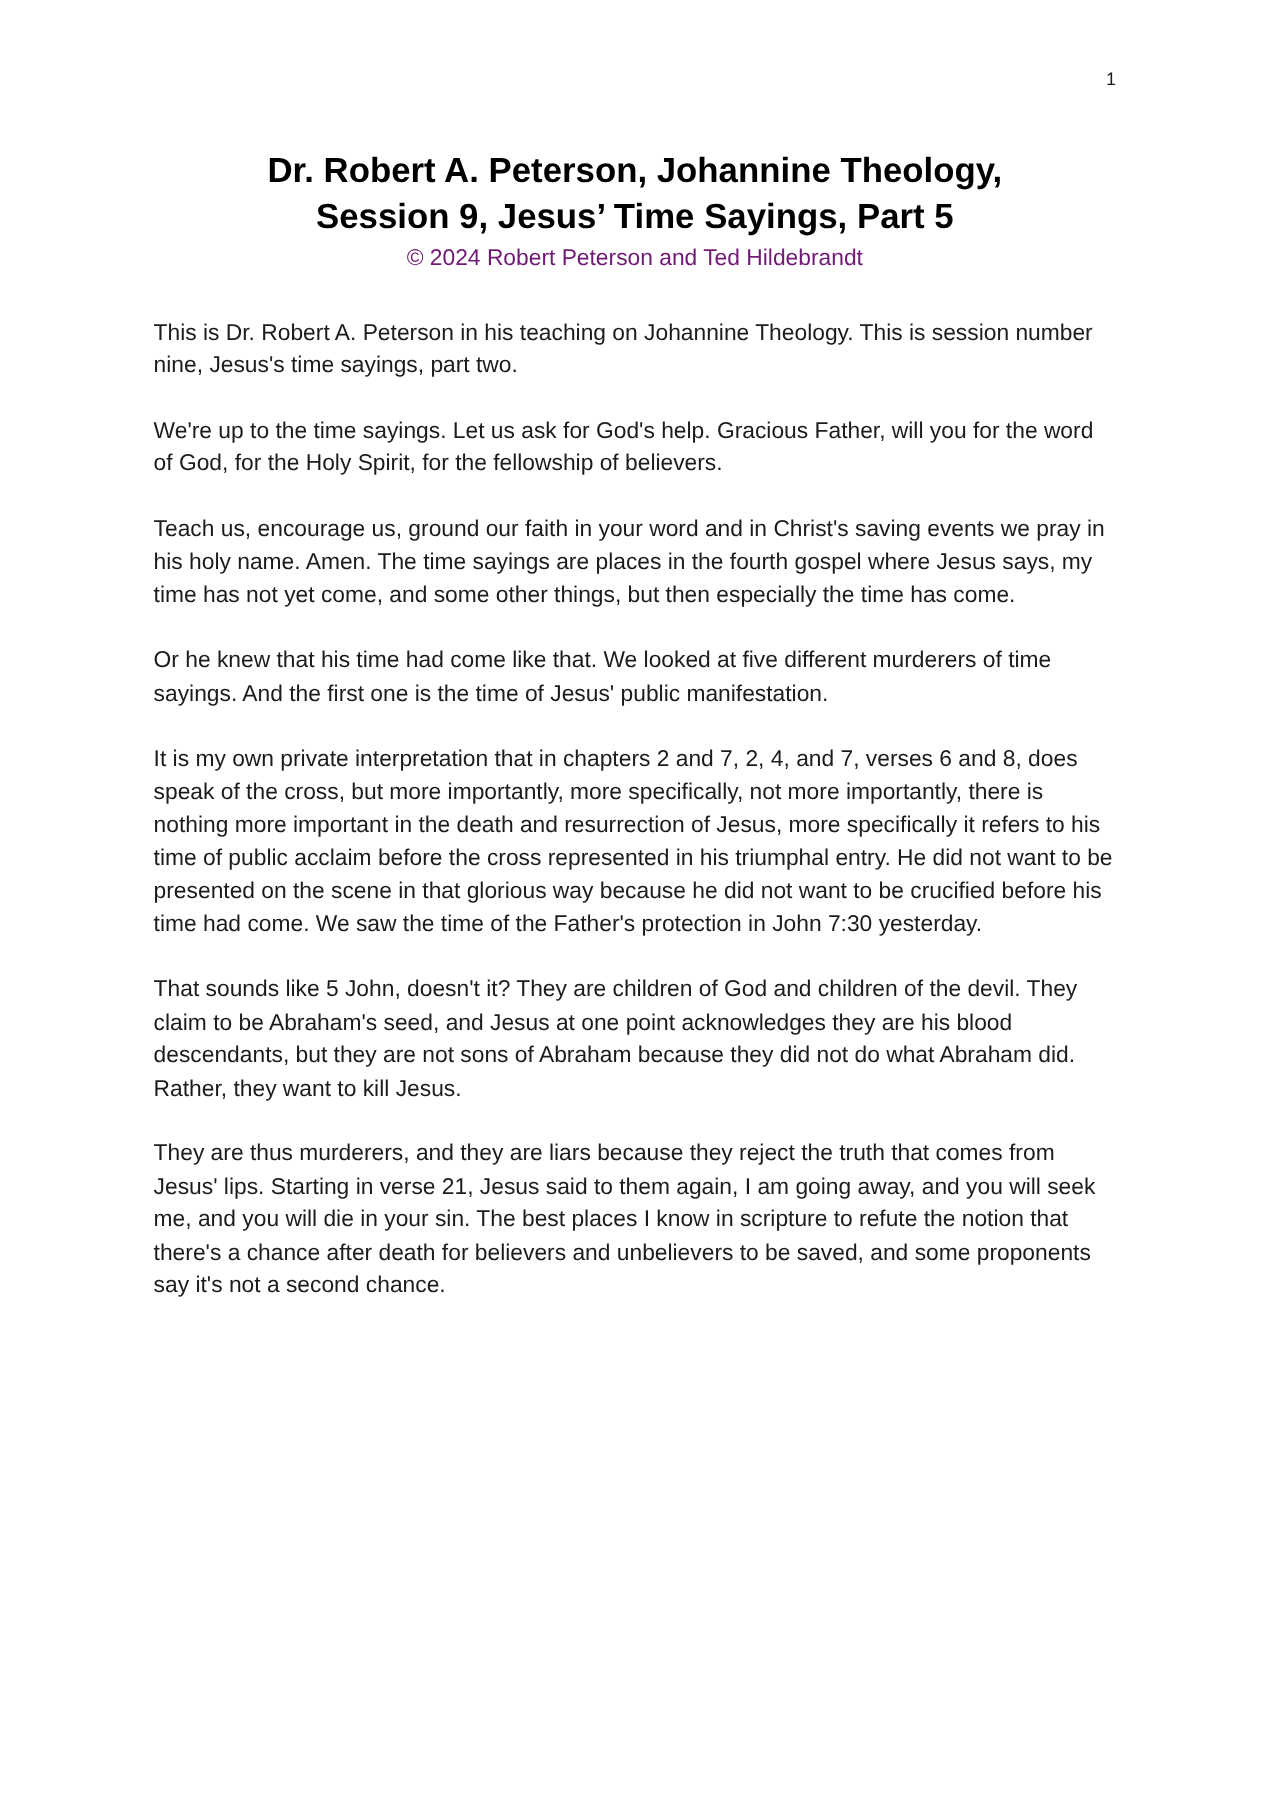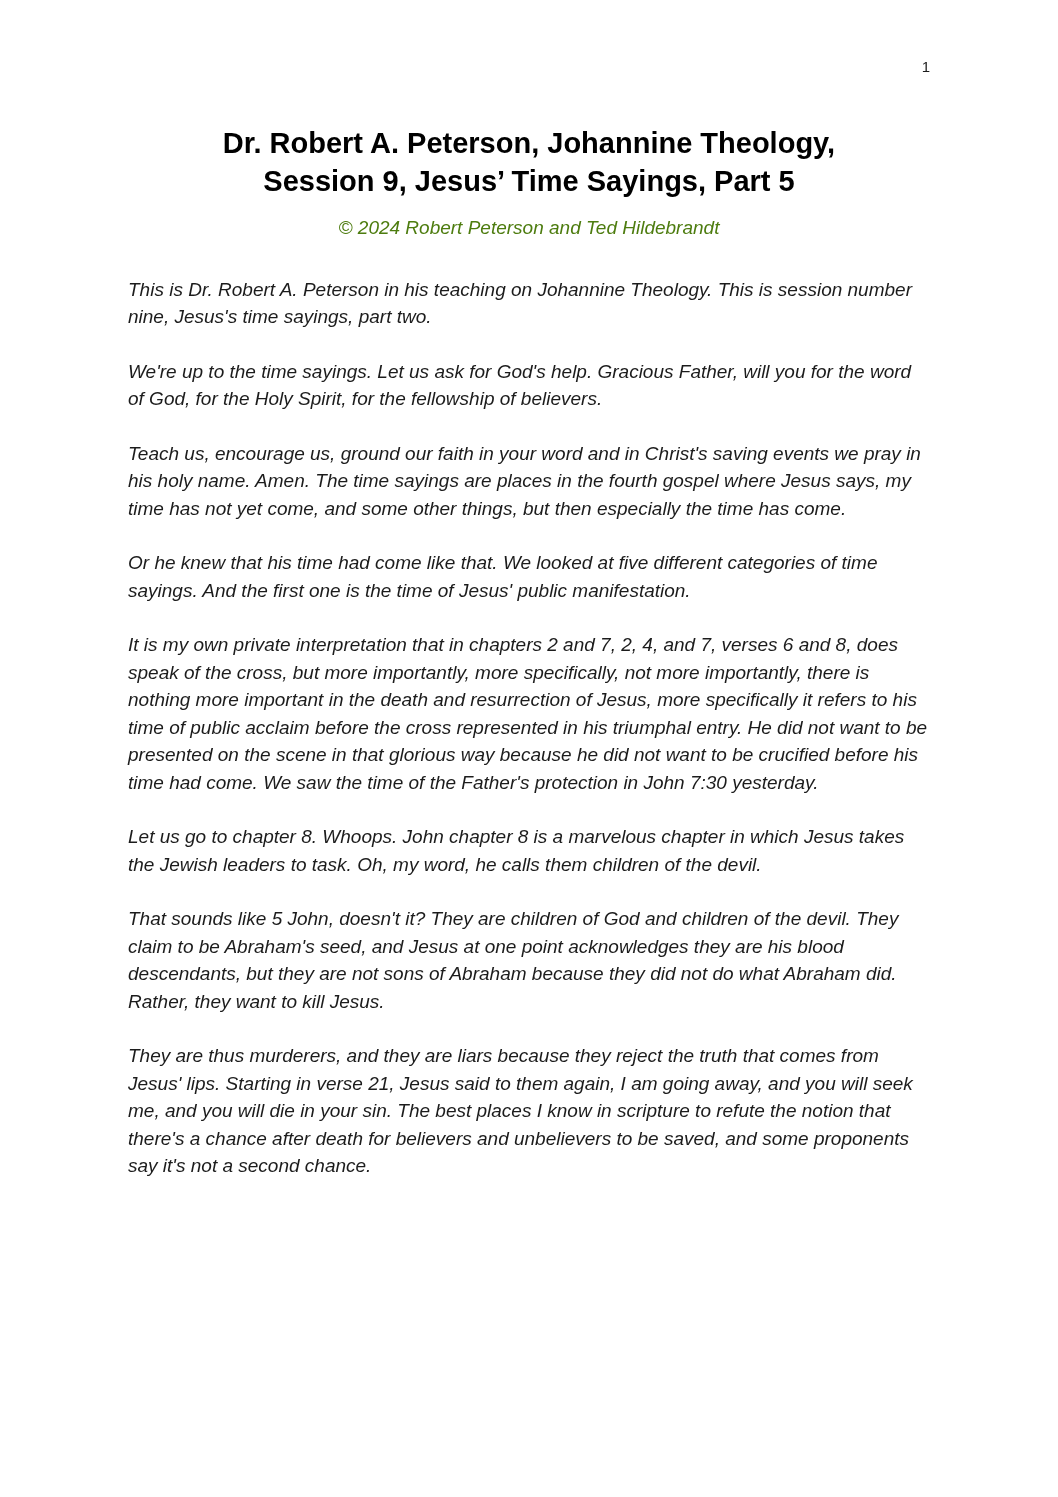--- a/index.html
+++ b/index.html
@@ -24,57 +24,54 @@
     line-height: 18px;
     margin: 0 0 48px 0;
     color: #1c1c1c;
   }
   .doc-title {
     text-align: center;
     font-size: 29px;
     font-weight: 700;
     line-height: 1.32;
     color: #000000;
-    margin: 0 0 15px 0;
+    margin: 0 0 3px 0;
   }
   .doc-copyright {
     text-align: center;
     font-size: 19px;
     line-height: 24px;
     margin: 0 0 36px 0;
-    color: #4d7c0f;
-    font-style: italic;
+    color: #701a75;
   }
   .doc-body p {
     font-size: 19px;
     line-height: 27.5px;
     margin: 0 0 27px 0;
     text-align: left;
     color: #1c1c1c;
-    font-style: italic;
   }
 </style>
 </head>
 <body>
 
 <div class="page">
 
   <div class="page-number">1</div>
 
   <h1 class="doc-title">
     <span>Dr. Robert A. Peterson, Johannine Theology,</span><br>
     <span>Session 9, Jesus’ Time Sayings, Part 5</span>
   </h1>
 
   <div class="doc-copyright">© 2024 Robert Peterson and Ted Hildebrandt</div>
 
   <div class="doc-body">
     <p>This is Dr. Robert A. Peterson in his teaching on Johannine Theology. This is session number nine, Jesus's time sayings, part two.</p>
     <p>We're up to the time sayings. Let us ask for God's help. Gracious Father, will you for the word of God, for the Holy Spirit, for the fellowship of believers.</p>
     <p>Teach us, encourage us, ground our faith in your word and in Christ's saving events we pray in his holy name. Amen. The time sayings are places in the fourth gospel where Jesus says, my time has not yet come, and some other things, but then especially the time has come.</p>
-    <p>Or he knew that his time had come like that. We looked at five different categories of time sayings. And the first one is the time of Jesus' public manifestation.</p>
+    <p>Or he knew that his time had come like that. We looked at five different murderers of time sayings. And the first one is the time of Jesus' public manifestation.</p>
     <p>It is my own private interpretation that in chapters 2 and 7, 2, 4, and 7, verses 6 and 8, does speak of the cross, but more importantly, more specifically, not more importantly, there is nothing more important in the death and resurrection of Jesus, more specifically it refers to his time of public acclaim before the cross represented in his triumphal entry. He did not want to be presented on the scene in that glorious way because he did not want to be crucified before his time had come. We saw the time of the Father's protection in John 7:30 yesterday.</p>
-    <p>Let us go to chapter 8. Whoops. John chapter 8 is a marvelous chapter in which Jesus takes the Jewish leaders to task. Oh, my word, he calls them children of the devil.</p>
     <p>That sounds like 5 John, doesn't it? They are children of God and children of the devil. They claim to be Abraham's seed, and Jesus at one point acknowledges they are his blood descendants, but they are not sons of Abraham because they did not do what Abraham did. Rather, they want to kill Jesus.</p>
     <p>They are thus murderers, and they are liars because they reject the truth that comes from Jesus' lips. Starting in verse 21, Jesus said to them again, I am going away, and you will seek me, and you will die in your sin. The best places I know in scripture to refute the notion that there's a chance after death for believers and unbelievers to be saved, and some proponents say it's not a second chance.</p>
   </div>
 
 </div>
 
 </body></html>

